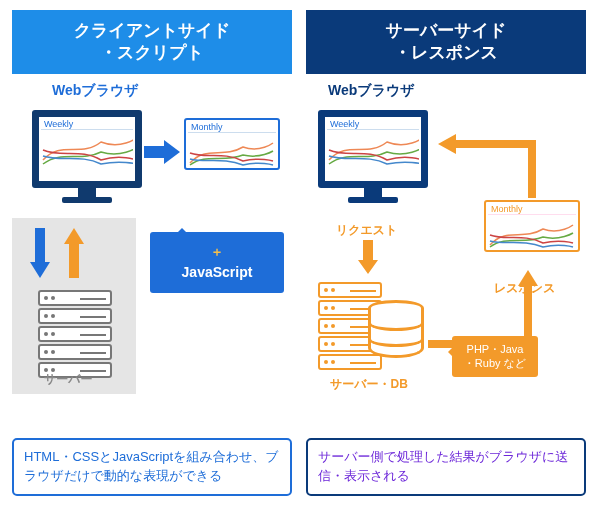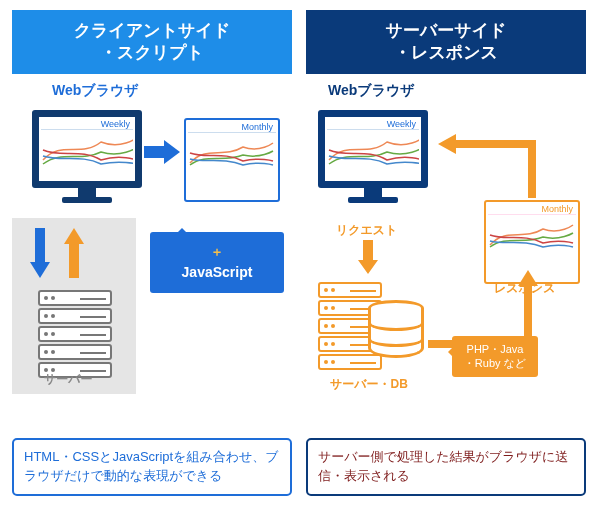--- a/index.html
+++ b/index.html
@@ -7,23 +7,23 @@
 .panel{position:absolute;top:10px;width:280px;height:490px}
 .panel-left{left:12px}
 .panel-right{left:306px}
 .header{color:#fff;font-weight:bold;font-size:17px;text-align:center;padding:10px 6px;line-height:1.3}
 .hdr-l{background:#1e8de8}
 .hdr-r{background:#0a3a7a}
 .sub{color:#1e6dd8;font-weight:bold;font-size:14px;margin:8px 0 4px 40px}
 .sub-r{color:#0a3a7a}
 .browser{position:relative;display:inline-block}
 .monitor{width:110px;height:78px;border:7px solid #103a6e;border-radius:3px;background:#fff;position:relative}
-.monitor-sm{width:96px;height:84px;border-width:2px;border-color:#1e6dd8}
+.monitor-sm{width:96px;height:52px;border-width:2px;border-color:#1e6dd8}
 .monitor-inner{padding:2px}
-.mtab{font-size:9px;color:#1e6dd8;text-align:right;padding:0 3px;border-bottom:1px solid #cde}
+.mtab{font-size:9px;color:#1e6dd8;text-align:left;padding:0 3px;border-bottom:1px solid #cde}
 .stand{width:18px;height:10px;background:#103a6e;margin:0 auto}
 .base{width:50px;height:6px;background:#103a6e;margin:-1px auto 0;border-radius:2px}
 svg.chart{width:100%;height:42px}
 .gray-box{position:absolute;background:#e5e5e5}
 .server{width:74px}
 .srow{height:16px;border:2px solid #777;border-radius:3px;margin-bottom:2px;background:#fff;position:relative}
 .srow::before{content:"";position:absolute;left:4px;top:4px;width:4px;height:4px;border-radius:50%;background:#777;box-shadow:7px 0 #777}
 .srow::after{content:"";position:absolute;right:4px;top:6px;width:26px;height:2px;background:#777}
 .server-o .srow{border-color:#f39a2a}
 .server-o .srow::before{background:#f39a2a;box-shadow:7px 0 #f39a2a}
@@ -32,21 +32,21 @@
 .db-top{width:56px;height:16px;border:3px solid #f39a2a;border-radius:50%;background:#fff}
 .db-body{width:56px;height:50px;border:3px solid #f39a2a;border-top:none;border-radius:0 0 28px 28px/0 0 10px 10px;margin-top:-8px;background:#fff;position:relative}
 .db-body::before,.db-body::after{content:"";position:absolute;left:-3px;right:-3px;height:10px;border:3px solid #f39a2a;border-top:none;border-radius:0 0 28px 28px/0 0 8px 8px}
 .db-body::before{top:10px}
 .db-body::after{top:26px}
 .speech{position:absolute;background:#1e6dd8;color:#fff;font-weight:bold;padding:10px 6px;text-align:center;border-radius:3px;font-size:13px;line-height:1.5}
 .speech .plus{color:#f7c04a}
 .speech::before{content:"";position:absolute;top:-12px;left:24px;border:8px solid transparent;border-bottom-color:#1e6dd8}
 .caption{position:absolute;border:2px solid;border-radius:5px;padding:8px 10px;font-size:13px;line-height:1.45;bottom:4px;left:0;right:0}
 .cap-l{border-color:#1e6dd8;color:#1e6dd8}
-.cap-r{border-color:#0a3a7a;color:#7f1d1d}
+.cap-r{border-color:#0a3a7a;color:#6d28d9}
 .arrow{position:absolute}
 .lbl{position:absolute;font-size:12px;font-weight:bold}
 .lbl-gray{color:#888}
 .lbl-o{color:#f39a2a}
 .speech-o{position:absolute;background:#f39a2a;color:#fff;font-size:11px;padding:6px 4px;border-radius:3px;text-align:center;line-height:1.3}
 .speech-o::before{content:"";position:absolute;left:-10px;top:10px;border:6px solid transparent;border-right-color:#f39a2a}
 </style>
 </head>
 <body>
 

